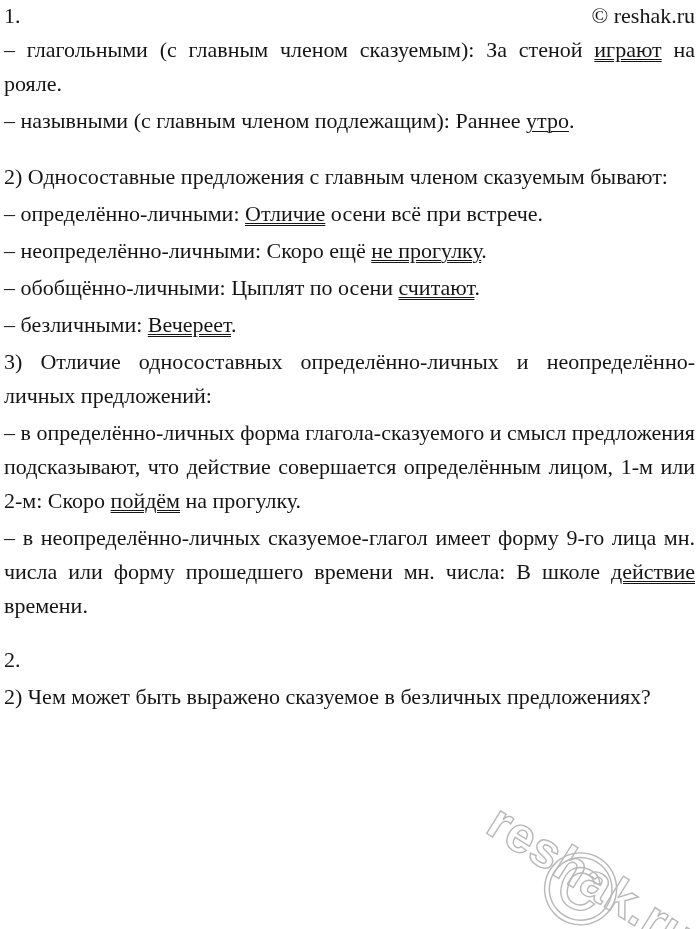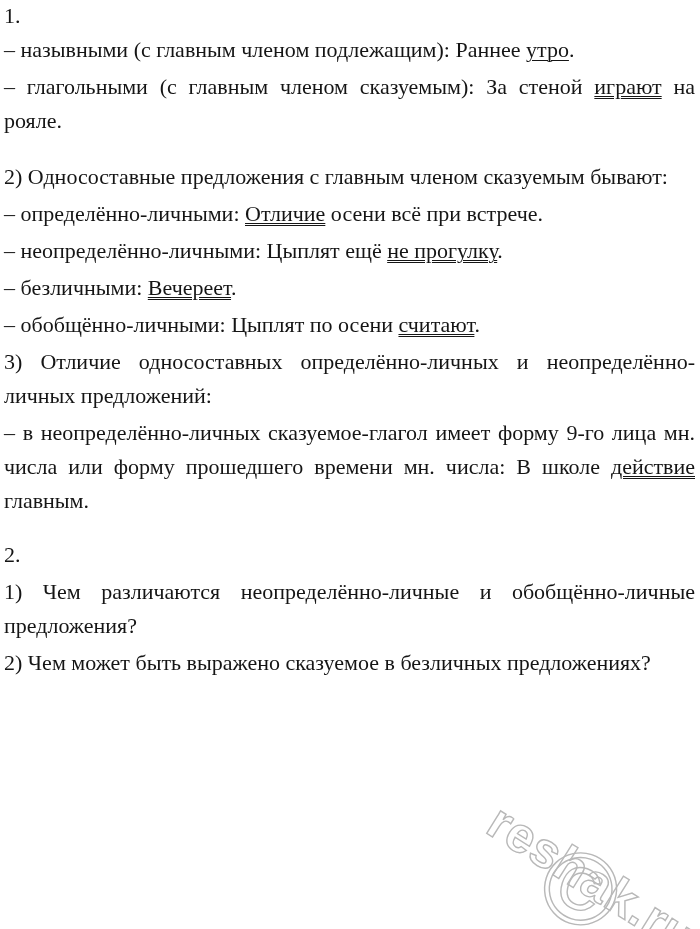--- a/index.html
+++ b/index.html
@@ -73,32 +73,33 @@
     line-height: 1;
   }
 </style>
 </head>
 <body>
 
 <div class="page">
   <div class="content">
     <div class="hdr">
       <span>1.</span>
+      <span>© reshak.ru</span>
     </div>
     <div id="para-host">
+        <p class="para"><span>– глагольными (с главным членом сказуемым): За стеной </span><span class="u-double">играют</span><span> на рояле.</span></p>
         <p class="para"><span>– назывными (с главным членом подлежащим): Раннее </span><span class="u-single">утро</span><span>.</span></p>
-        <p class="para"><span>– глагольными (с главным членом сказуемым): За стеной </span><span class="u-double">играют</span><span> на рояле.</span></p>
         <p class="para gap-md"><span>2) Односоставные предложения с главным членом сказуемым бывают:</span></p>
         <p class="para"><span>– определённо-личными: </span><span class="u-double">Отличие</span><span> осени всё при встрече.</span></p>
-        <p class="para"><span>– неопределённо-личными: Цыплят ещё </span><span class="u-double">не прогулку</span><span>.</span></p>
+        <p class="para"><span>– неопределённо-личными: Скоро ещё </span><span class="u-double">не прогулку</span><span>.</span></p>
+        <p class="para"><span>– обобщённо-личными: Цыплят по осени </span><span class="u-double">считают</span><span>.</span></p>
         <p class="para"><span>– безличными: </span><span class="u-double">Вечереет</span><span>.</span></p>
-        <p class="para"><span>– обобщённо-личными: Цыплят по осени </span><span class="u-double">считают</span><span>.</span></p>
         <p class="para gap-lg"><span>3) Отличие односоставных определённо-личных и неопределённо-личных предложений:</span></p>
-        <p class="para"><span>– в неопределённо-личных сказуемое-глагол имеет форму 9-го лица мн. числа или форму прошедшего времени мн. числа: В школе </span><span class="u-double">действие</span><span> главным.</span></p>
+        <p class="para"><span>– в определённо-личных форма глагола-сказуемого и смысл предложения подсказывают, что действие совершается определённым лицом, 1-м или 2-м: Скоро </span><span class="u-double">пойдём</span><span> на прогулку.</span></p>
+        <p class="para"><span>– в неопределённо-личных сказуемое-глагол имеет форму 9-го лица мн. числа или форму прошедшего времени мн. числа: В школе </span><span class="u-double">действие</span><span> времени.</span></p>
         <p class="para gap-sm"><span>2.</span></p>
-        <p class="para"><span>1) Чем различаются неопределённо-личные и обобщённо-личные предложения?</span></p>
         <p class="para gap-lg"><span>2) Чем может быть выражено сказуемое в безличных предложениях?</span></p>
       </div>
   </div>
 
   <div class="wm wm-text">reshak.ru</div>
   <div class="wm wm-copy">©</div>
 </div>
 
 </body></html>

